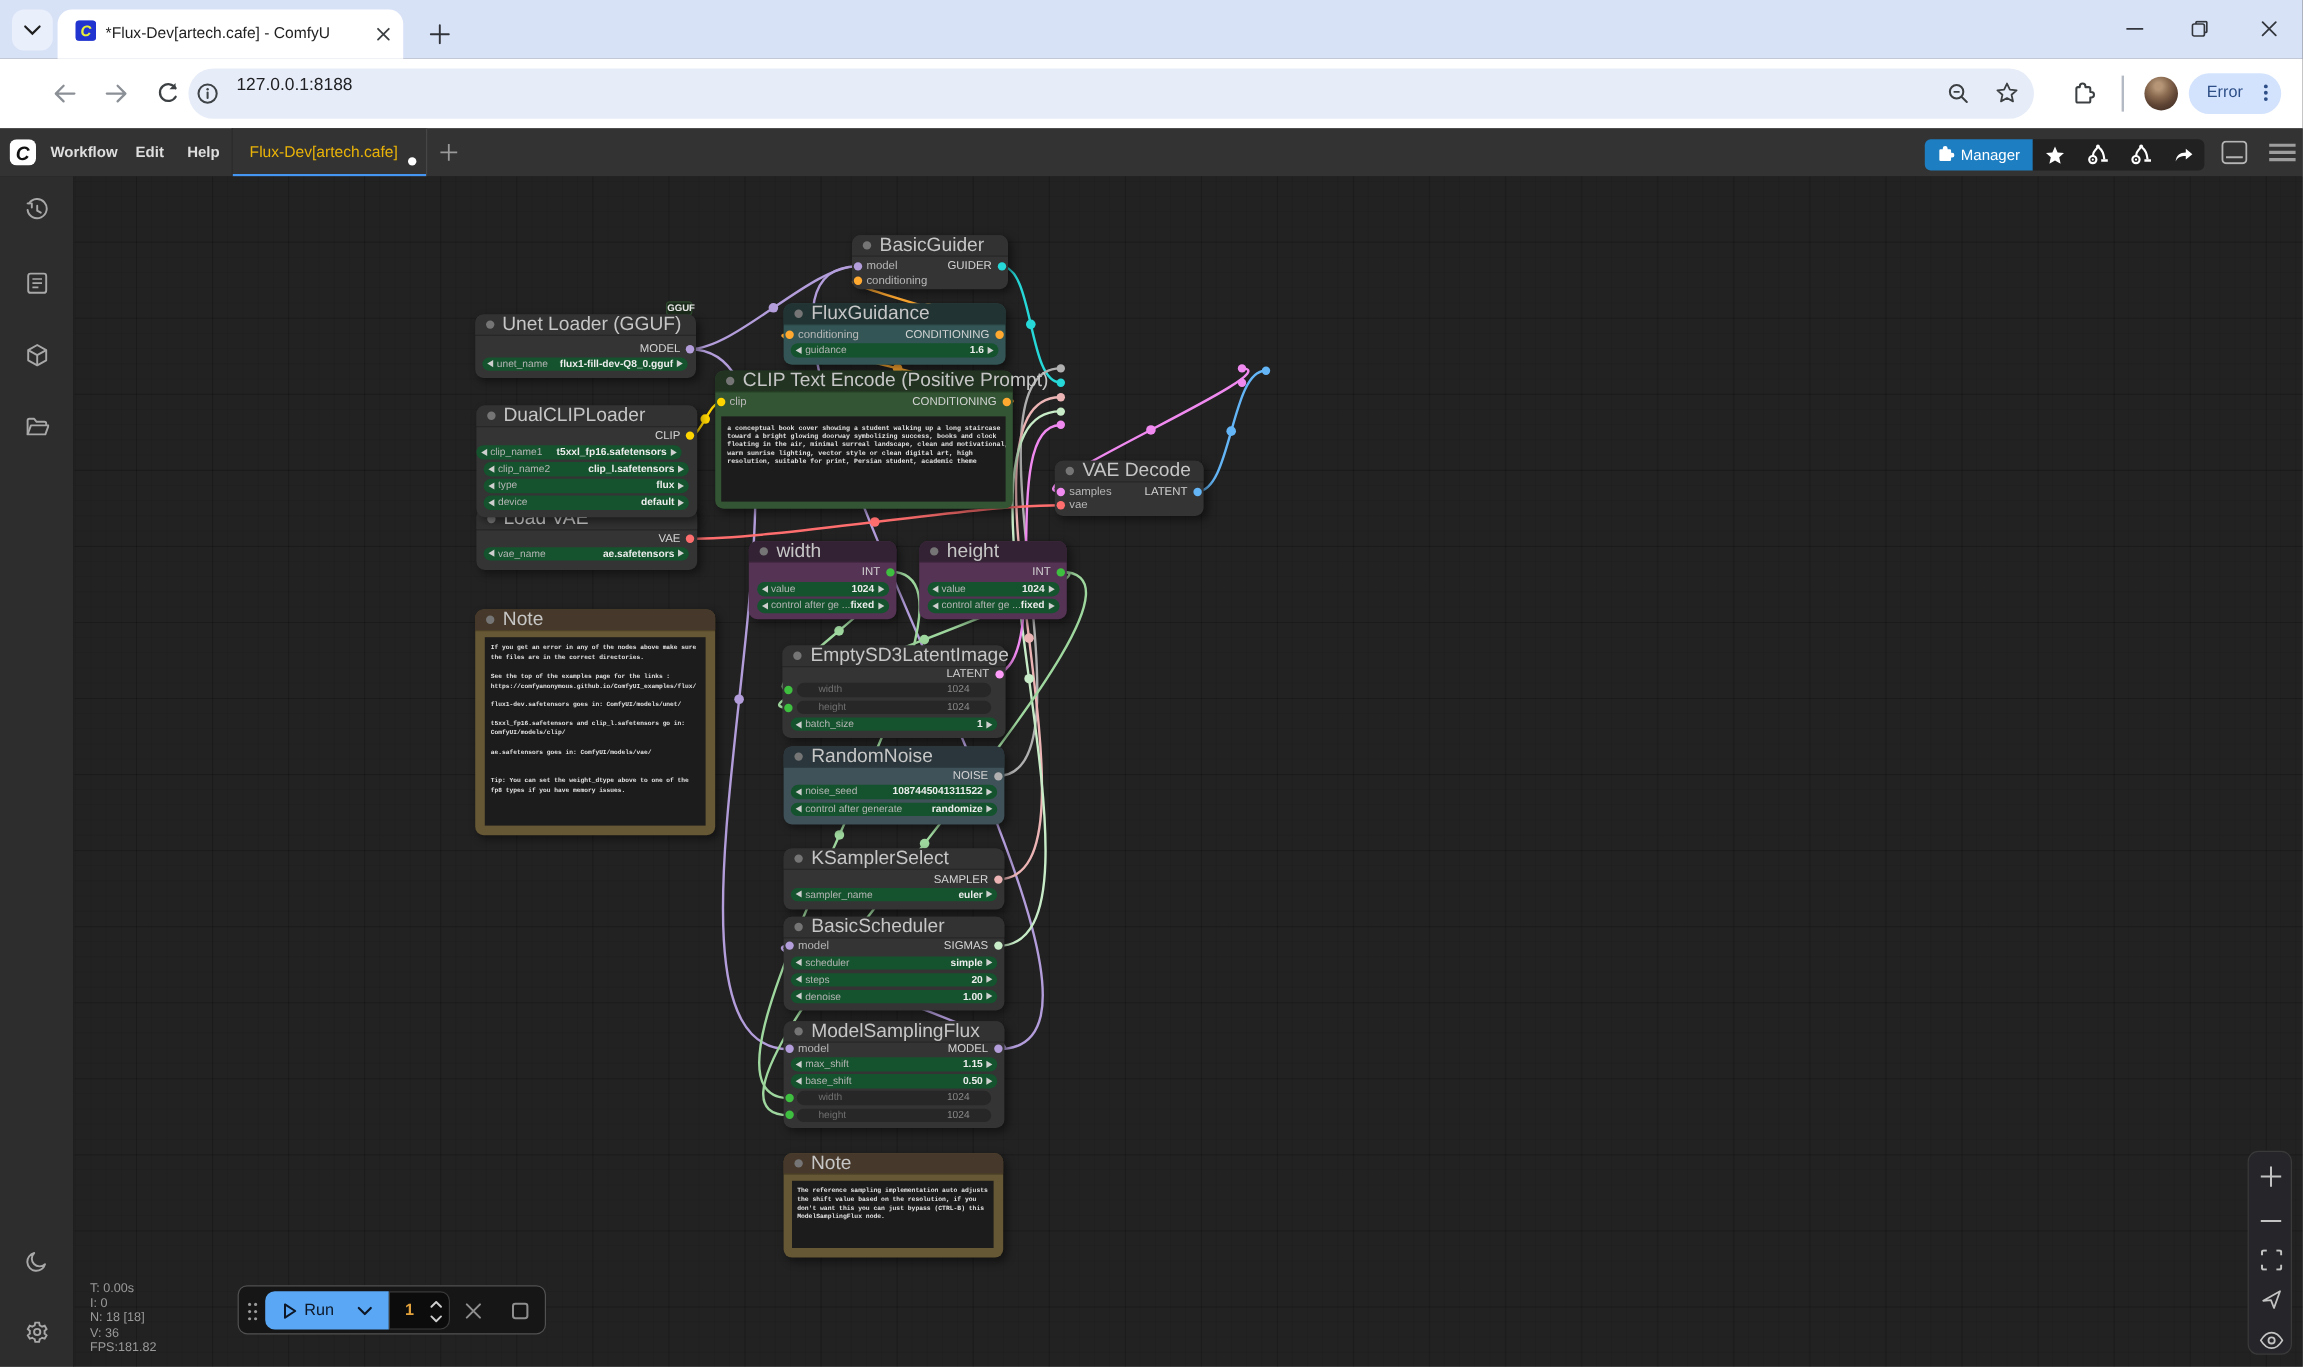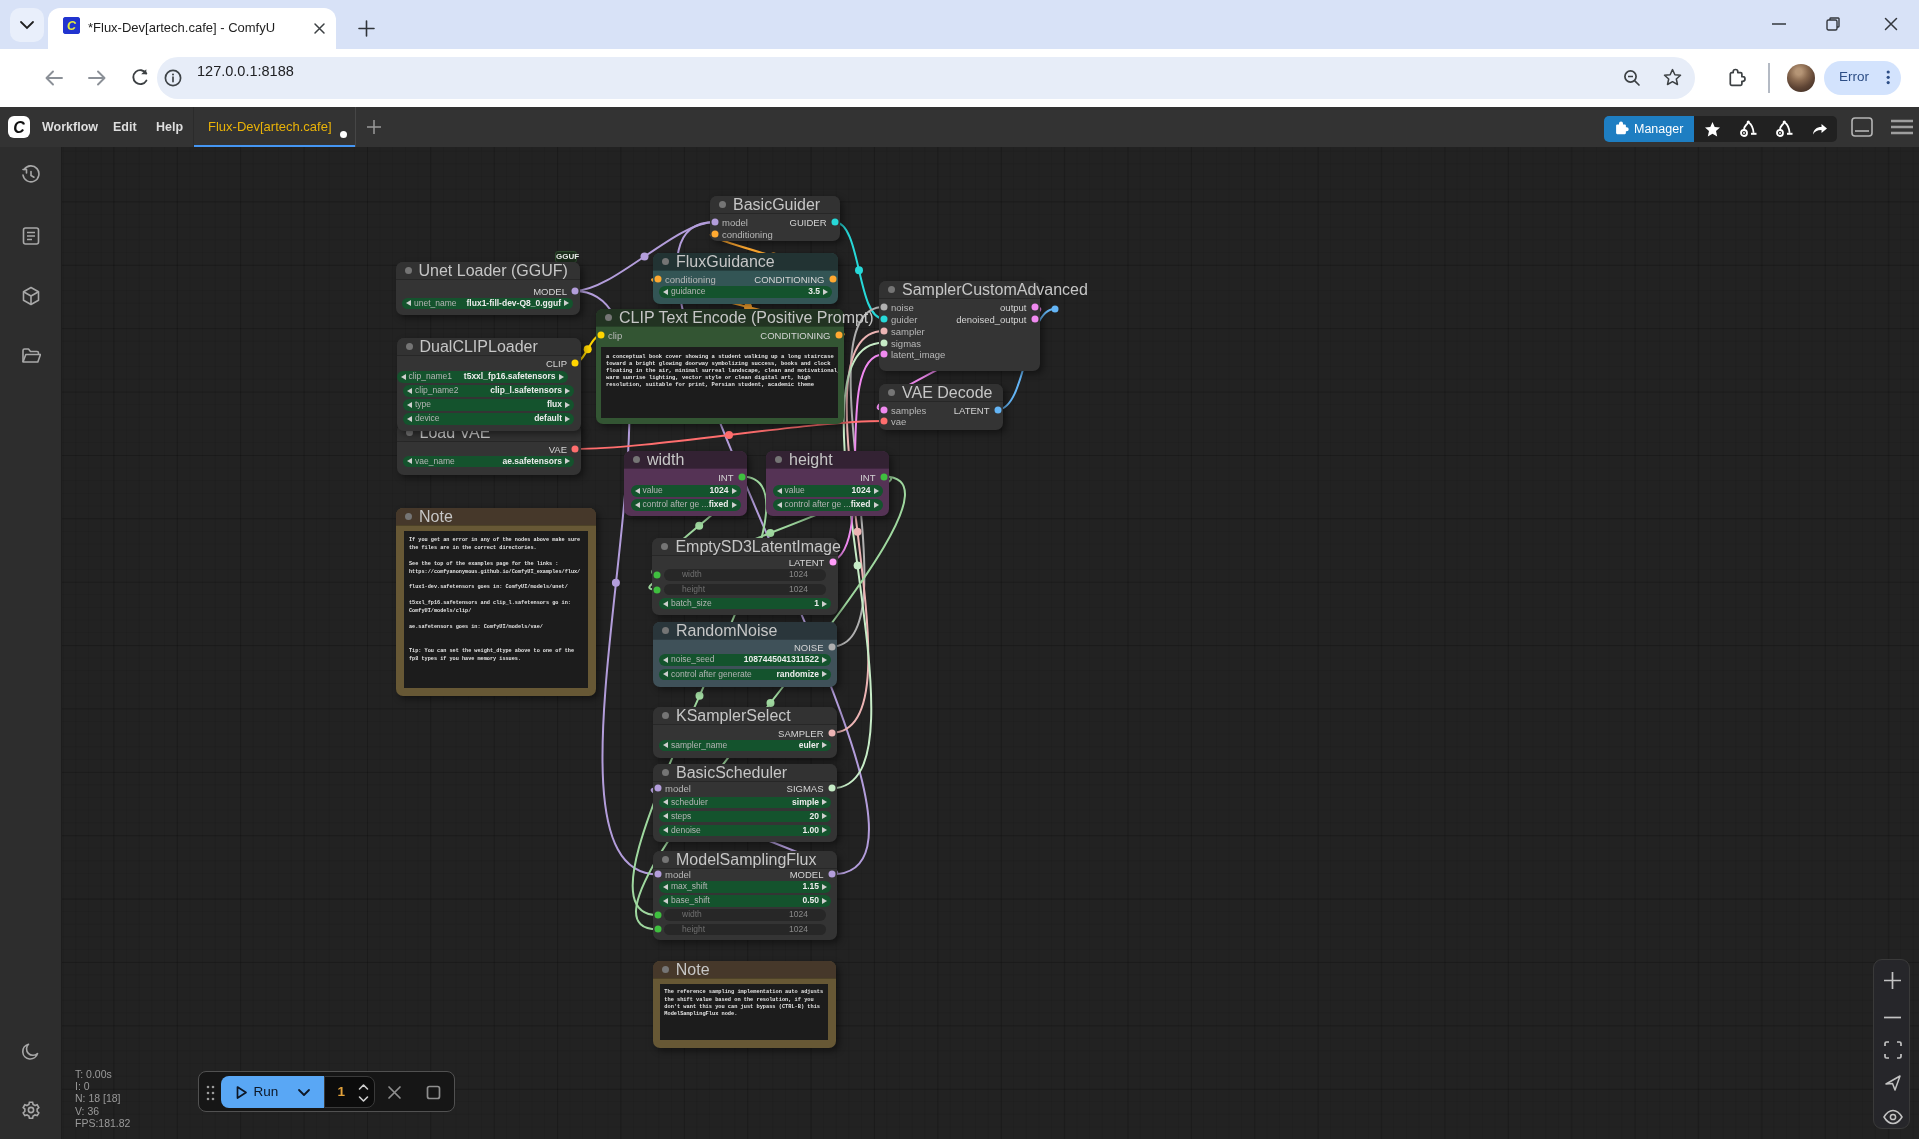--- a/index.html
+++ b/index.html
@@ -359,52 +359,39 @@
     <div class="node" style="left:591px;top:106px;width:185px;height:51px;background:#335555">
       <div class="nt" style="background:#223333">
           <i></i>
           <span>FluxGuidance</span>
         </div>
       <div class="sl" style="left:12px;top:25.7px">conditioning</div>
       <div class="sr" style="left:171.5px;top:25.7px">CONDITIONING</div>
       <div class="w" style="left:6px;top:33px;width:173px">
           <i class="al"></i>
           <span class="wl">guidance</span>
-          <b class="wv">3.5</b>
+          <b class="wv">1.6</b>
           <i class="ar"></i>
         </div>
     </div>
 
     <div class="node" style="left:534px;top:162px;width:248px;height:114.5px;background:#335533">
       <div class="nt" style="background:#223322">
           <i></i>
           <span>CLIP Text Encode (Positive Prompt)</span>
         </div>
       <div class="sl" style="left:12px;top:26.3px">clip</div>
       <div class="sr" style="left:234.5px;top:26.3px">CONDITIONING</div>
       <div class="ta" style="left:5px;top:38px;width:237px;height:70.5px;padding:6px 5px;font-size:5.5px">a conceptual book cover showing a student walking up a long staircase
 toward a bright glowing doorway symbolizing success, books and clock
 floating in the air, minimal surreal landscape, clean and motivational,
 warm sunrise lighting, vector style or clean digital art, high
 resolution, suitable for print, Persian student, academic theme</div>
     </div>
 
-    <div class="node" style="left:817px;top:134px;width:161px;height:90.3px">
-      <div class="nt">
-          <i></i>
-          <span>SamplerCustomAdvanced</span>
-        </div>
-      <div class="sl" style="left:12px;top:26px">noise</div>
-      <div class="sl" style="left:12px;top:37.6px">guider</div>
-      <div class="sl" style="left:12px;top:50px">sampler</div>
-      <div class="sl" style="left:12px;top:61.8px">sigmas</div>
-      <div class="sl" style="left:12px;top:73.4px">latent_image</div>
-      <div class="sr" style="left:147.5px;top:26px">output</div>
-      <div class="sr" style="left:147.5px;top:37.6px">denoised_output</div>
-    </div>
 
     <div class="node" style="left:817px;top:237px;width:124px;height:46px">
       <div class="nt">
           <i></i>
           <span>VAE Decode</span>
         </div>
       <div class="sl" style="left:12px;top:25.6px">samples</div>
       <div class="sl" style="left:12px;top:37px">vae</div>
       <div class="sr" style="left:110.5px;top:25.6px">LATENT</div>
     </div>

